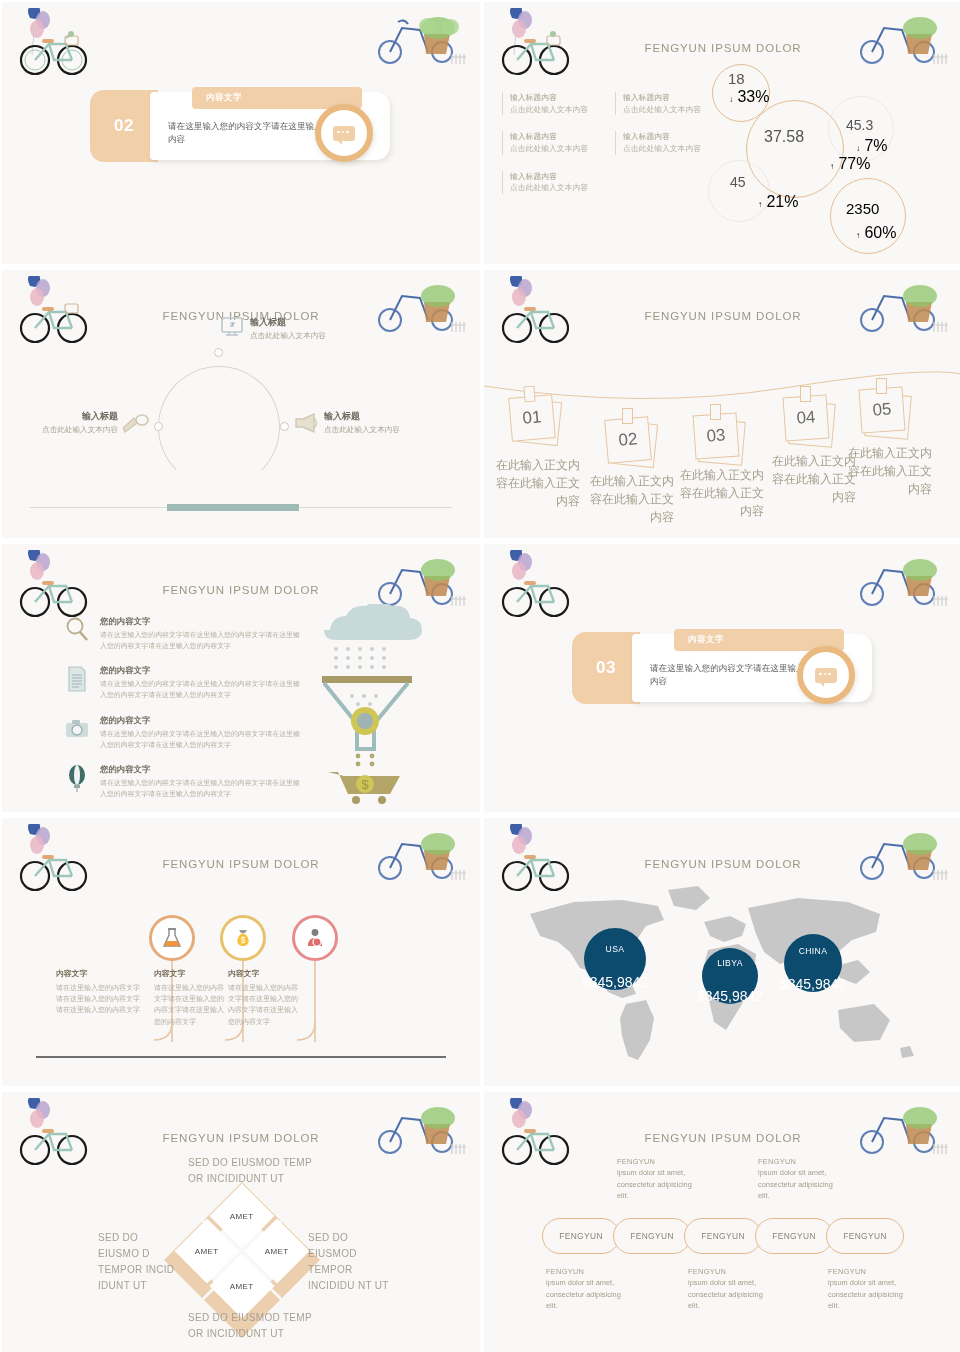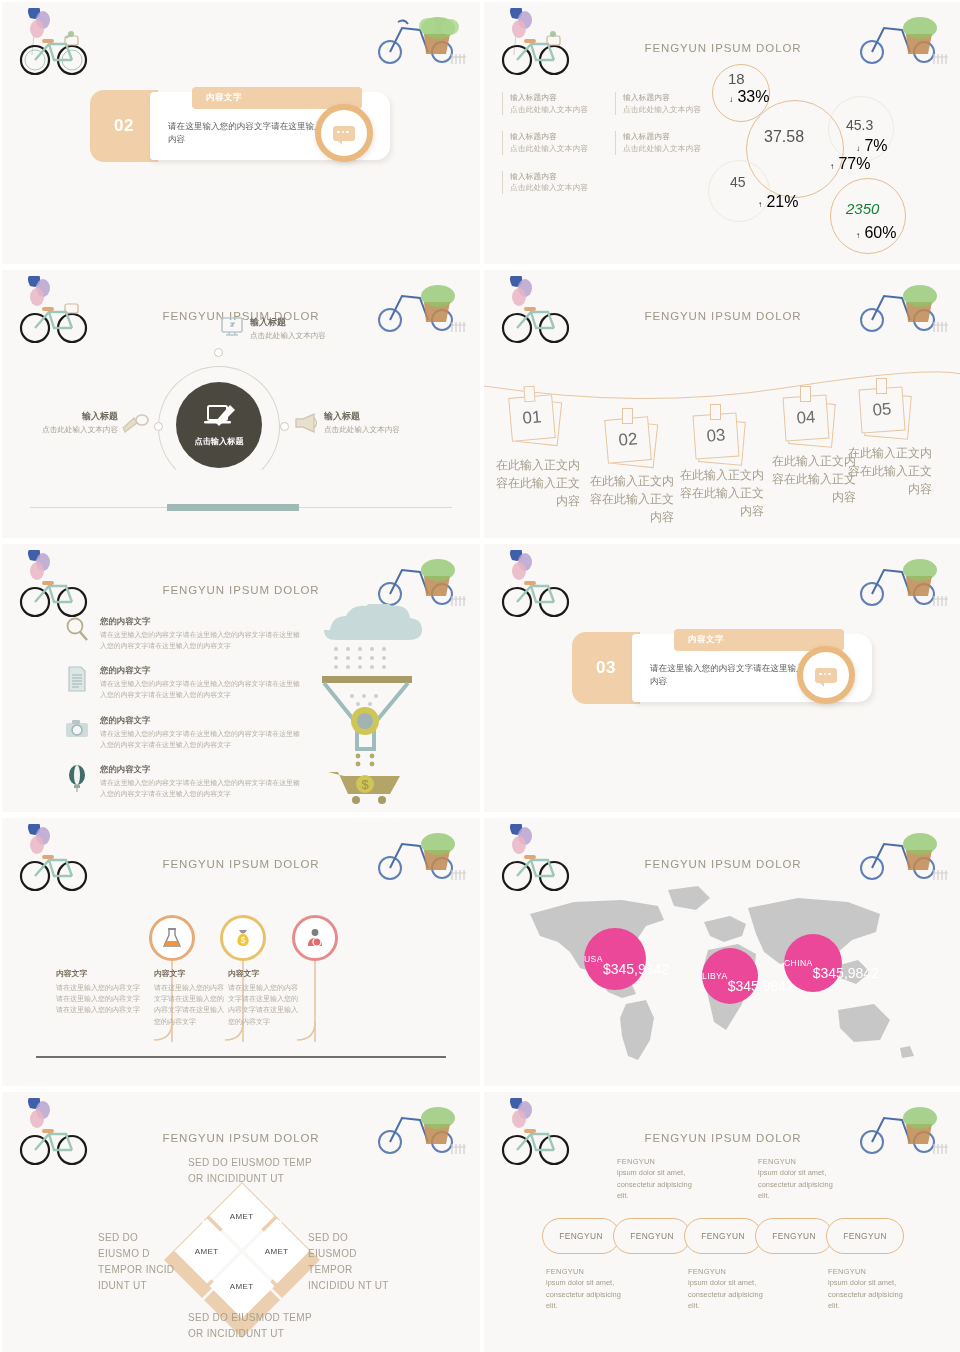--- a/index.html
+++ b/index.html
@@ -104,22 +104,22 @@
   .funnel { position:absolute; left:310px; top:60px; width:130px; height:200px; }
   
   .pin { position:absolute; width:46px; height:46px; border-radius:50%;
          background:#fff; display:flex; align-items:center; justify-content:center; }
   .tl-col { position:absolute; width:90px; }
   .tl-col .h { font-size:7.8px; font-weight:700; color:#7a6f5e; }
   .tl-col .p { font-size:7px; color:#b3aca0; line-height:1.6; margin-top:3px; }
   .tl-base { position:absolute; left:34px; right:34px; bottom:28px; height:2px; background:#6f6f6f; }
   
   .map-wrap { position:absolute; left:34px; top:62px; width:412px; height:190px; }
-  .geo-bub { position:absolute; border-radius:50%; background:#ec4899;
-             display:flex; align-items:center; justify-content:space-between;
+  .geo-bub { position:absolute; border-radius:50%; background:#0c4a6e;
+             display:flex; flex-direction:column; align-items:center; justify-content:flex-end;
              color:#ffffff; }
   .geo-bub .n { font-size:8.6px; letter-spacing:.4px; }
   .geo-bub .v { font-size:14px; margin-top:20px; }
   .dsq { position:absolute; width:46px; height:46px; background:#ffffff;
          transform:rotate(45deg); display:flex; align-items:center; justify-content:center; }
   .dsq span { transform:rotate(-45deg); font-size:8px; color:#4a4a4a; letter-spacing:.4px; }
   .dia-cap { position:absolute; font-size:10px; color:#a7a093; line-height:1.6; letter-spacing:.3px; }
   
   .chip-row { position:absolute; left:58px; top:126px; display:flex; }
   .chip { width:78px; height:36px; border:1.8px solid #e6b887; border-radius:18px;
@@ -261,21 +261,21 @@
         <span class="arr">↓</span>
         <span>7%</span>
       </div>
 
       <div class="val" style="position:absolute;left:24px;top:112px;font-size:14px;color:#555;">45</div>
       <div class="delta" style="position:absolute;left:28px;top:131px;margin-left:24px;">
         <span class="arr">↑</span>
         <span>21%</span>
       </div>
 
-      <div class="val" style="position:absolute;left:140px;top:138px;font-size:15px;color:#15803d;font-style:italic;">2350</div>
+      <div class="val" style="position:absolute;left:140px;top:138px;font-size:15px;color:#000000;">2350</div>
       <div class="delta" style="position:absolute;left:150px;top:162px;">
         <span class="arr">↑</span>
         <span>60%</span>
       </div>
     </div>
   </div>
 
   <div class="slide">
     <svg class="bike-left" viewBox="0 0 82 74">
       <path d="M14 10 q-5 -9 2 -13 q7 -3 8 5 q1 7 -5 9z" fill="#3f5fa8"></path>
@@ -293,28 +293,20 @@
       <path d="M22 44 L34 20 L52 22 L60 44" stroke="#4c6ea8" stroke-width="2" fill="none"></path>
       <path d="M56 26 h26 l-4 20 h-20z" fill="#c08a50" opacity=".85"></path>
       <ellipse cx="70" cy="20" rx="17" ry="11" fill="#8cc46a" opacity=".75"></ellipse>
       <g stroke="#cfcfcf" stroke-width="1.2">
           <path d="M84 46v10M88 46v10M92 46v10M96 46v10M84 49h14"></path>
         </g>
     </svg>
     <div class="slide-title">FENGYUN IPSUM DOLOR</div>
 
     <div class="hub-arc"></div>
-    <div class="hub">
-      <svg width="34" height="26" viewBox="0 0 34 26">
-        <rect x="6" y="2" width="19" height="14" rx="1.5" fill="none" stroke="#fff" stroke-width="2"></rect>
-        <rect x="2" y="17" width="27" height="2.6" rx="1.3" fill="#fff"></rect>
-        <path d="M28 1 L33 6 L17 22 L13 18 Z" fill="#fff"></path>
-      </svg>
-      <div class="cap">点击输入标题</div>
-    </div>
 
     <div class="node" style="left:212px; top:78px;"></div>
     <div class="node" style="left:152px; top:152px;"></div>
     <div class="node" style="left:278px; top:152px;"></div>
 
     <svg style="position:absolute;left:218px;top:46px;width:24px;height:24px;" viewBox="0 0 24 24">
       <rect x="2" y="2" width="20" height="14" rx="1.5" fill="none" stroke="#b9c7cc" stroke-width="1.6"></rect>
       <path d="M9 16v3h6v-3M6 19h12" stroke="#b9c7cc" stroke-width="1.6" fill="none"></path>
       <path d="M10 7h4l-3 3h3" stroke="#9db3c4" stroke-width="1.2" fill="none"></path>
     </svg>

